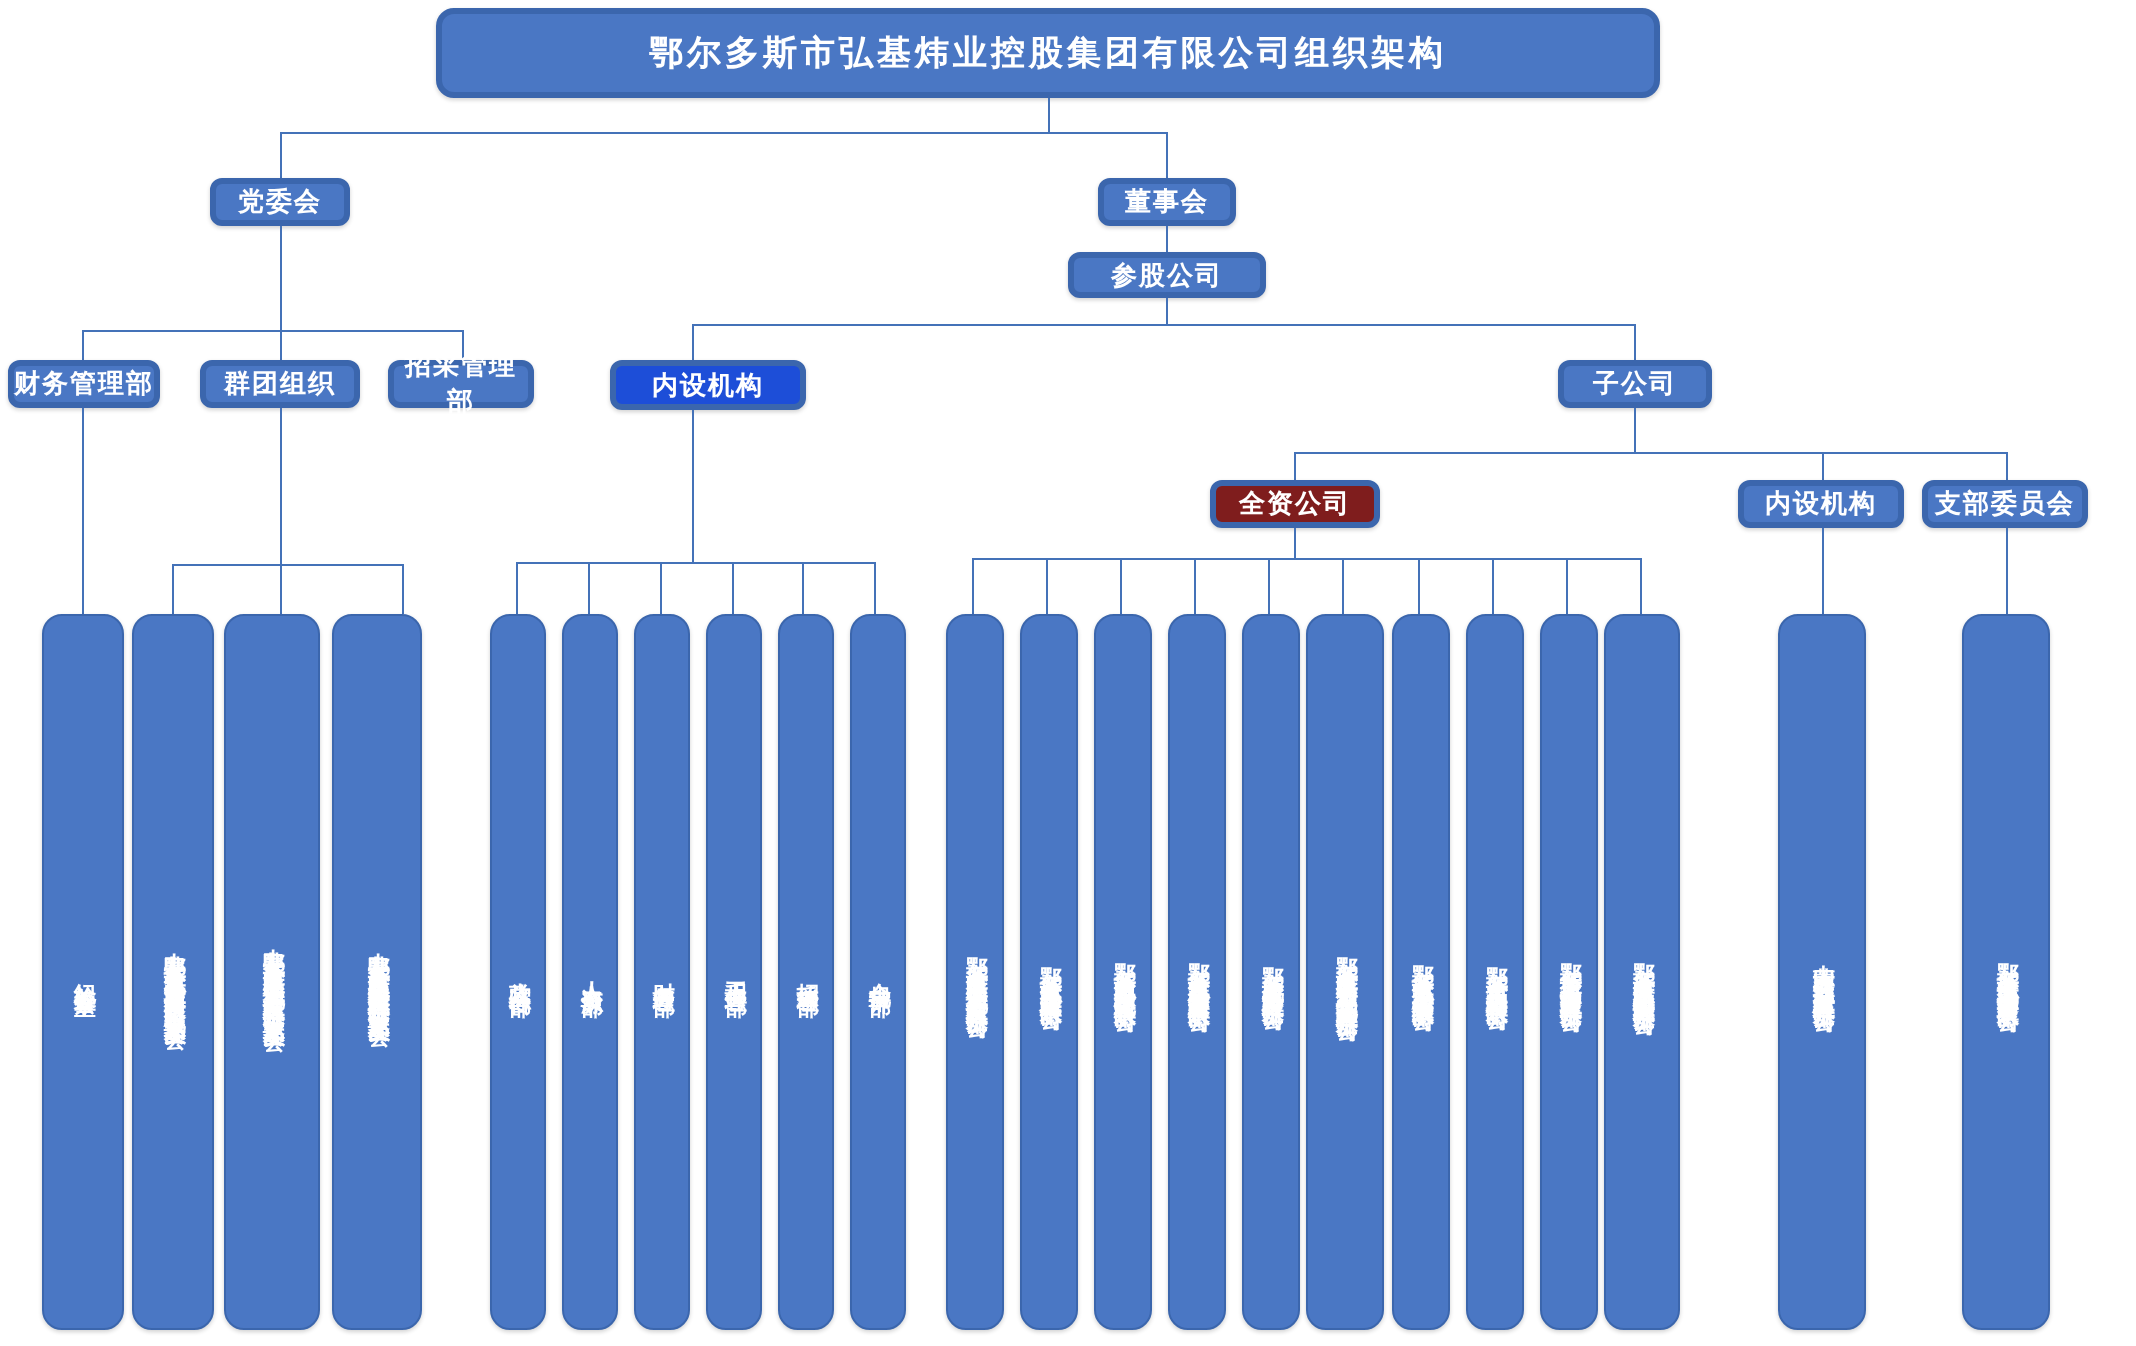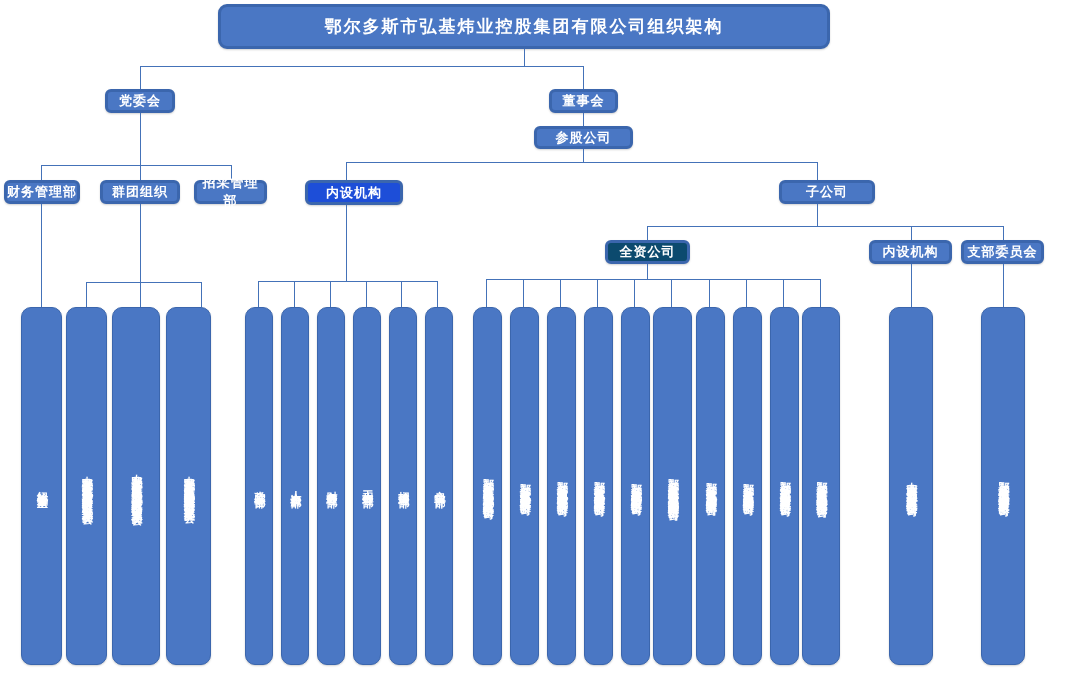--- a/index.html
+++ b/index.html
@@ -93,29 +93,29 @@
 
   <div class="ln lnv" style="left: 583px; top: 149px; width: 1px; height: 13px; background: rgb(68, 114, 184);"></div>
   <div class="ln lnh" style="left: 346px; top: 162px; width: 471px; height: 1px; background: rgb(68, 114, 184);"></div>
   <div class="ln lnv" style="left: 346px; top: 162px; width: 1px; height: 18px; background: rgb(68, 114, 184);"></div>
   <div class="ln lnv" style="left: 817px; top: 162px; width: 1px; height: 18px; background: rgb(68, 114, 184);"></div>
 
   <div class="node lvl-node" style="left: 4px; top: 180px; width: 76px; height: 24px; background: rgb(74, 119, 196); border-color: rgb(59, 102, 173); color: rgb(255, 255, 255);">财务管理部</div>
   <div class="node lvl-node" style="left: 100px; top: 180px; width: 80px; height: 24px; background: rgb(74, 119, 196); border-color: rgb(59, 102, 173); color: rgb(255, 255, 255);">群团组织</div>
   <div class="node lvl-node" style="left: 194px; top: 180px; width: 73px; height: 24px; background: rgb(74, 119, 196); border-color: rgb(59, 102, 173); color: rgb(255, 255, 255);">招采管理部</div>
   <div class="node lvl-node" style="left: 305px; top: 180px; width: 98px; height: 25px; background: #1d4ed8; border-color: rgb(59, 102, 173); color: rgb(255, 255, 255);">内设机构</div>
-  <div class="node lvl-node" style="left: 779px; top: 180px; width: 96px; height: 24px; background: rgb(74, 119, 196); border-color: rgb(59, 102, 173); color: rgb(255, 255, 255);">子公司</div>
+  <div class="node lvl-node" style="left: 779px; top: 180px; width: 77px; height: 24px; background: rgb(74, 119, 196); border-color: rgb(59, 102, 173); color: rgb(255, 255, 255);">子公司</div>
 
   <div class="ln lnv" style="left: 817px; top: 204px; width: 1px; height: 22px; background: rgb(68, 114, 184);"></div>
   <div class="ln lnh" style="left: 647px; top: 226px; width: 357px; height: 1px; background: rgb(68, 114, 184);"></div>
   <div class="ln lnv" style="left: 647px; top: 226px; width: 1px; height: 14px; background: rgb(68, 114, 184);"></div>
   <div class="ln lnv" style="left: 911px; top: 226px; width: 1px; height: 14px; background: rgb(68, 114, 184);"></div>
   <div class="ln lnv" style="left: 1003px; top: 226px; width: 1px; height: 14px; background: rgb(68, 114, 184);"></div>
 
-  <div class="node lvl-node" style="left: 605px; top: 240px; width: 85px; height: 24px; background: #0c4a6e; border-color: rgb(59, 102, 173); color: rgb(255, 255, 255);">全资公司</div>
+  <div class="node lvl-node" style="left: 605px; top: 240px; width: 85px; height: 24px; background: #7f1d1d; border-color: rgb(59, 102, 173); color: rgb(255, 255, 255);">全资公司</div>
   <div class="node lvl-node" style="left: 869px; top: 240px; width: 83px; height: 24px; background: rgb(74, 119, 196); border-color: rgb(59, 102, 173); color: rgb(255, 255, 255);">内设机构</div>
   <div class="node lvl-node" style="left: 961px; top: 240px; width: 83px; height: 24px; background: rgb(74, 119, 196); border-color: rgb(59, 102, 173); color: rgb(255, 255, 255);">支部委员会</div>
 
   <div class="ln lnv" style="left: 41px; top: 204px; width: 1px; height: 103px; background: rgb(68, 114, 184);"></div>
 
   <div class="ln lnv" style="left: 140px; top: 204px; width: 1px; height: 78px; background: rgb(68, 114, 184);"></div>
   <div class="ln lnh" style="left: 86px; top: 282px; width: 115px; height: 1px; background: rgb(68, 114, 184);"></div>
   <div class="ln lnv" style="left: 86px; top: 282px; width: 1px; height: 25px; background: rgb(68, 114, 184);"></div>
   <div class="ln lnv" style="left: 140px; top: 282px; width: 1px; height: 25px; background: rgb(68, 114, 184);"></div>
   <div class="ln lnv" style="left: 201px; top: 282px; width: 1px; height: 25px; background: rgb(68, 114, 184);"></div>

